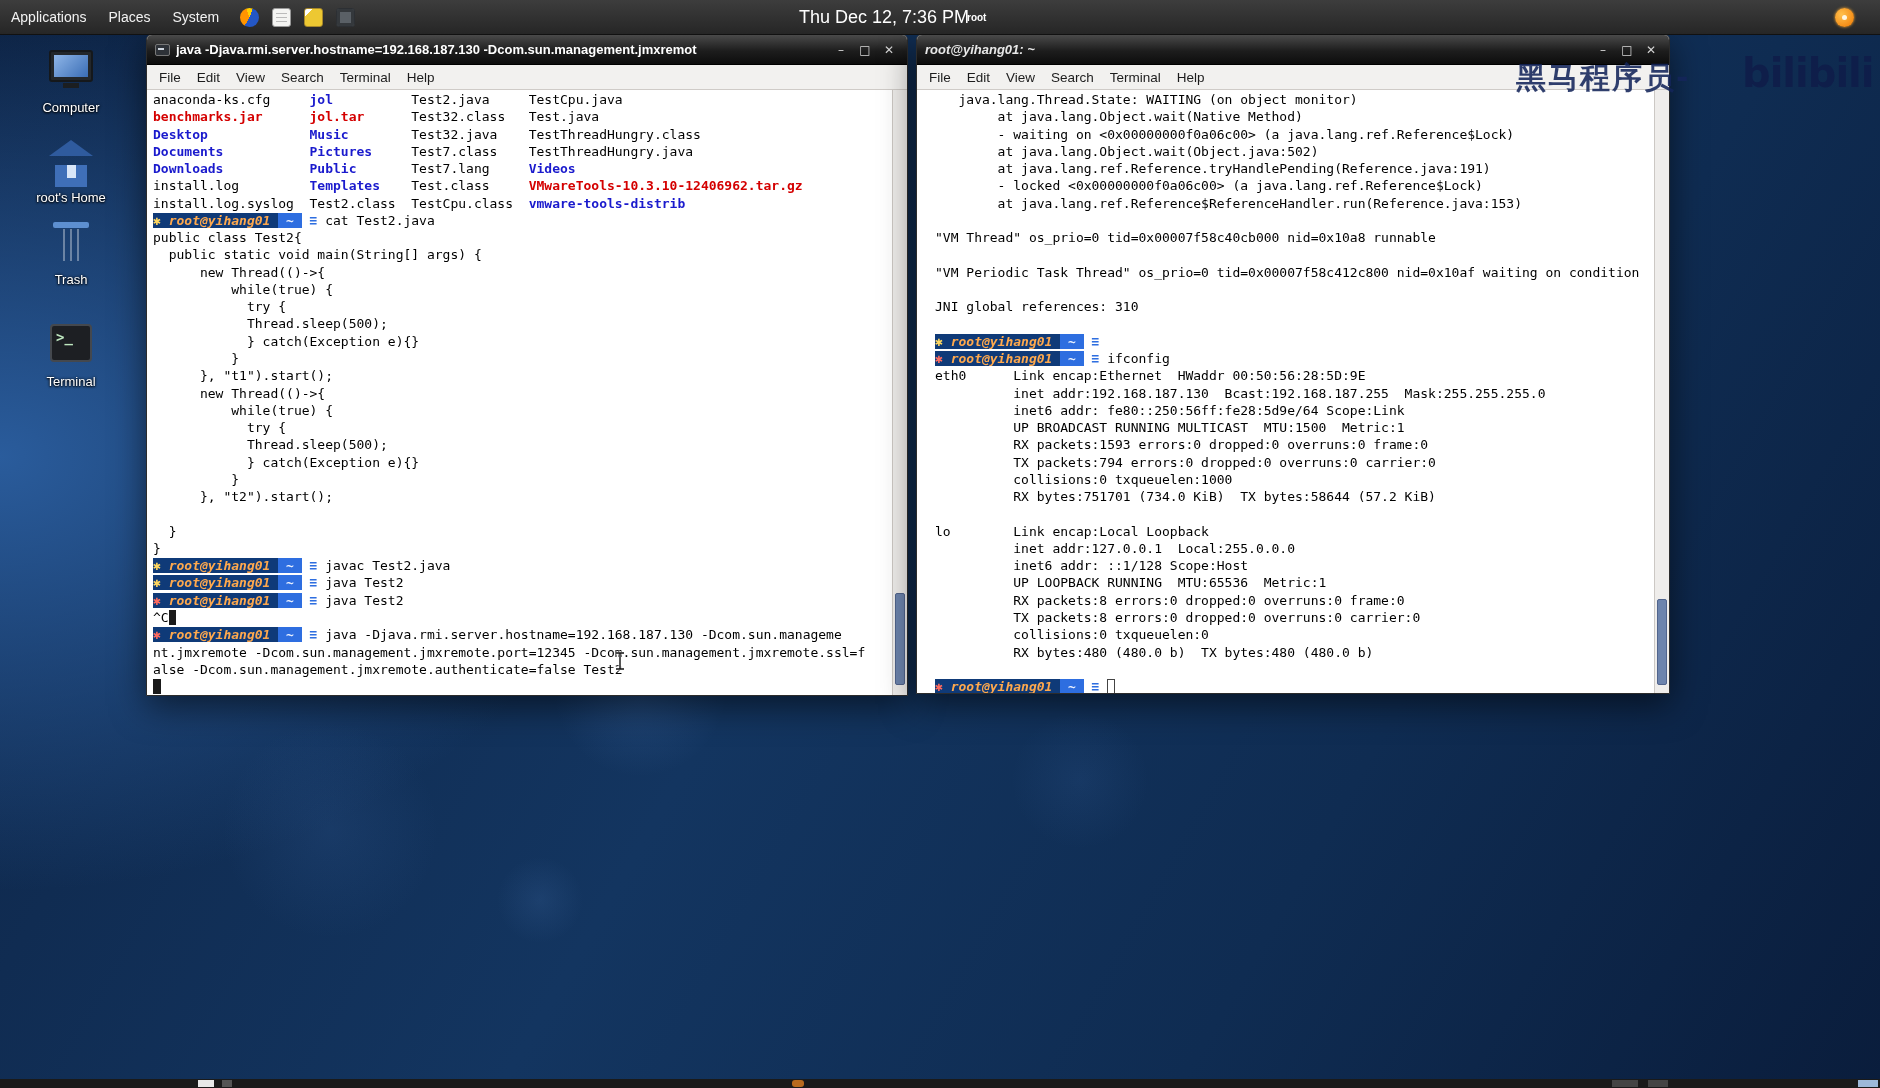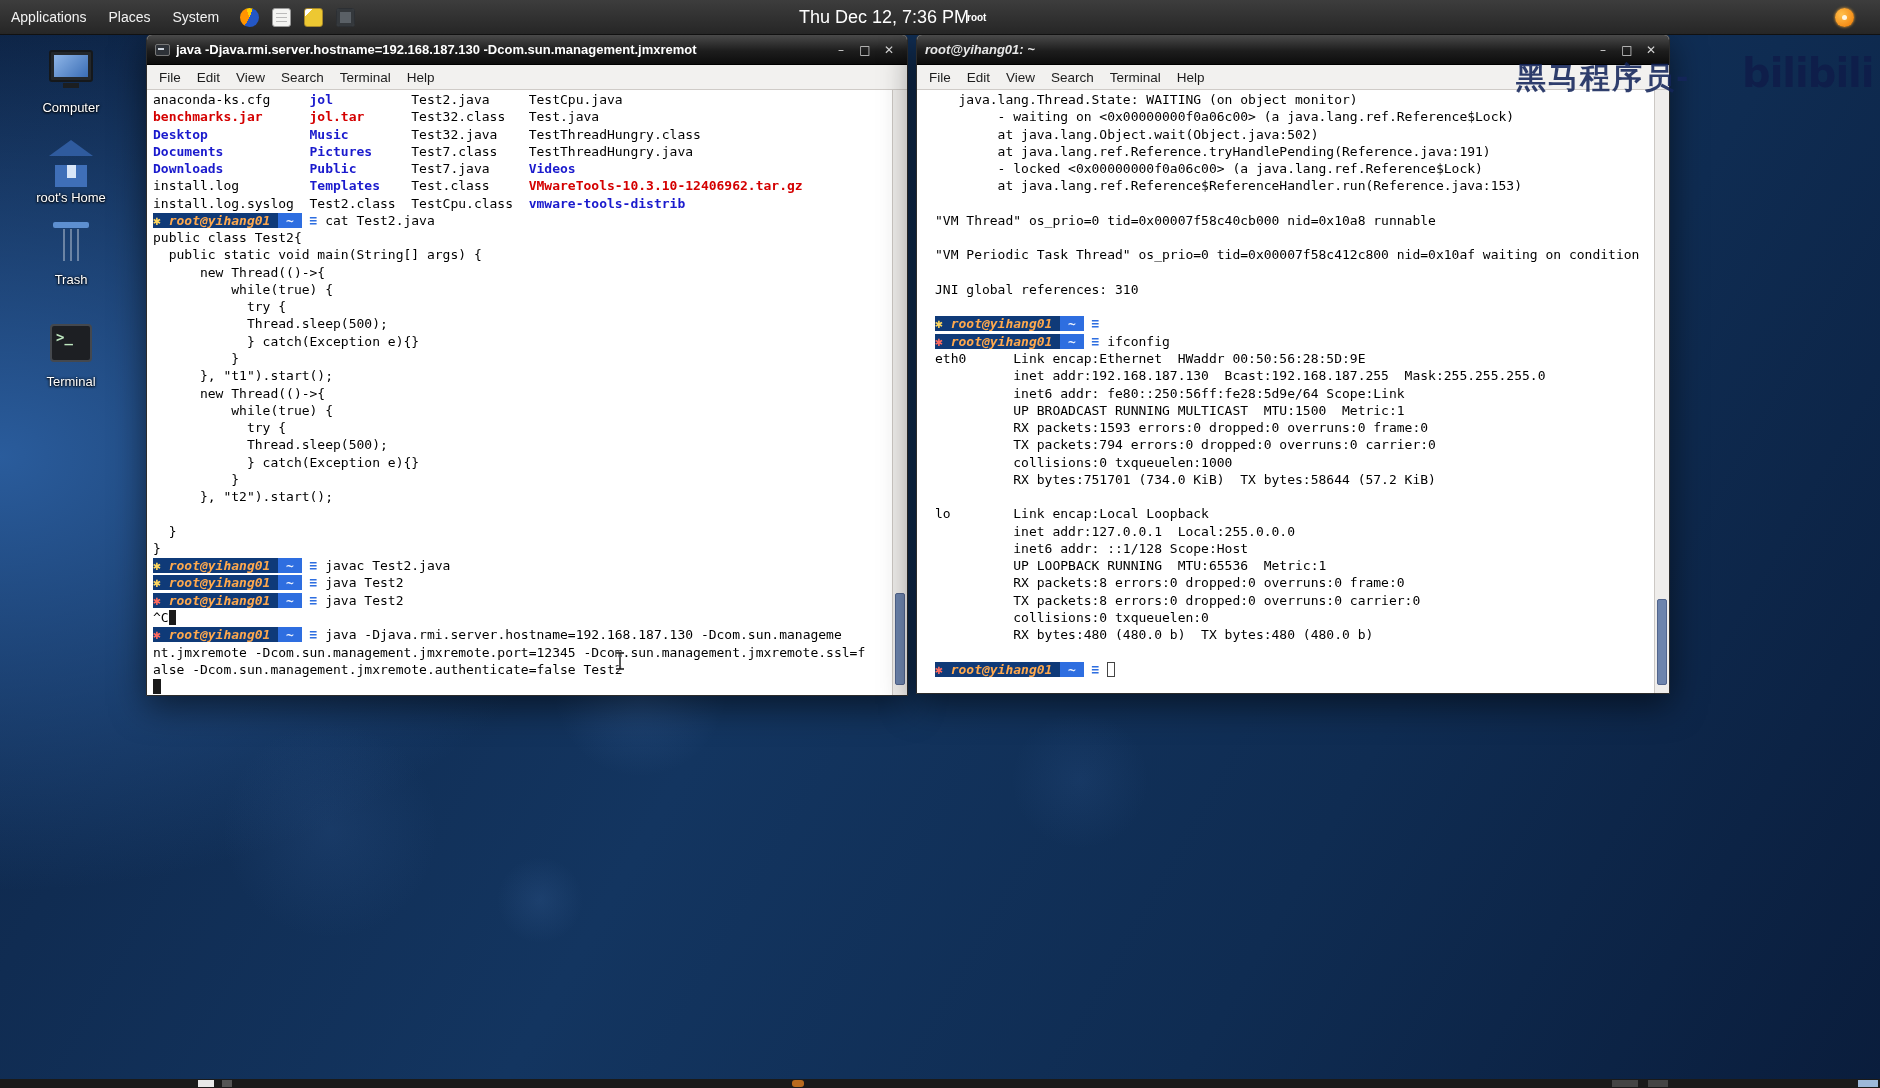--- a/index.html
+++ b/index.html
@@ -173,21 +173,21 @@
       <span class="menu-item">Search</span>
       <span class="menu-item">Terminal</span>
       <span class="menu-item">Help</span>
     </div>
   <div class="termbody">
     <div class="tlines" id="term1-lines">
         <div class="tline"><span>anaconda-ks.cfg     </span><span class="c-dir">jol          </span><span>Test2.java     TestCpu.java</span></div>
         <div class="tline"><span class="c-arc">benchmarks.jar      </span><span class="c-arc">jol.tar      </span><span>Test32.class   Test.java</span></div>
         <div class="tline"><span class="c-dir">Desktop             </span><span class="c-dir">Music        </span><span>Test32.java    TestThreadHungry.class</span></div>
         <div class="tline"><span class="c-dir">Documents           </span><span class="c-dir">Pictures     </span><span>Test7.class    TestThreadHungry.java</span></div>
-        <div class="tline"><span class="c-dir">Downloads           </span><span class="c-dir">Public       </span><span>Test7.java     </span><span class="c-dir">Videos</span></div>
+        <div class="tline"><span class="c-dir">Downloads           </span><span class="c-dir">Public       </span><span>Test7.lang     </span><span class="c-dir">Videos</span></div>
         <div class="tline"><span>install.log         </span><span class="c-dir">Templates    </span><span>Test.class     </span><span class="c-arc">VMwareTools-10.3.10-12406962.tar.gz</span></div>
         <div class="tline"><span>install.log.syslog  Test2.class  TestCpu.class  </span><span class="c-dir">vmware-tools-distrib</span></div>
         <div class="tline"><span class="c-py">✱ </span><span class="c-pu">root@yihang01 </span><span class="c-pg"> ~ </span><span class="c-pi"> ≡ </span><span>cat Test2.java</span></div>
         <div class="tline"><span>public class Test2{</span></div>
         <div class="tline"><span>  public static void main(String[] args) {</span></div>
         <div class="tline"><span>      new Thread(()-&gt;{</span></div>
         <div class="tline"><span>          while(true) {</span></div>
         <div class="tline"><span>            try {</span></div>
         <div class="tline"><span>            Thread.sleep(500);</span></div>
         <div class="tline"><span>            } catch(Exception e){}</span></div>
@@ -231,20 +231,21 @@
       <span class="menu-item">File</span>
       <span class="menu-item">Edit</span>
       <span class="menu-item">View</span>
       <span class="menu-item">Search</span>
       <span class="menu-item">Terminal</span>
       <span class="menu-item">Help</span>
     </div>
   <div class="termbody">
     <div class="tlines" id="term2-lines">
         <div class="tline"><span>   java.lang.Thread.State: WAITING (on object monitor)</span></div>
+        <div class="tline"><span>        at java.lang.Object.wait(Native Method)</span></div>
         <div class="tline"><span>        - waiting on &lt;0x00000000f0a06c00&gt; (a java.lang.ref.Reference$Lock)</span></div>
         <div class="tline"><span>        at java.lang.Object.wait(Object.java:502)</span></div>
         <div class="tline"><span>        at java.lang.ref.Reference.tryHandlePending(Reference.java:191)</span></div>
         <div class="tline"><span>        - locked &lt;0x00000000f0a06c00&gt; (a java.lang.ref.Reference$Lock)</span></div>
         <div class="tline"><span>        at java.lang.ref.Reference$ReferenceHandler.run(Reference.java:153)</span></div>
         <div class="tline">&nbsp;</div>
         <div class="tline"><span>"VM Thread" os_prio=0 tid=0x00007f58c40cb000 nid=0x10a8 runnable</span></div>
         <div class="tline">&nbsp;</div>
         <div class="tline"><span>"VM Periodic Task Thread" os_prio=0 tid=0x00007f58c412c800 nid=0x10af waiting on condition</span></div>
         <div class="tline">&nbsp;</div>

